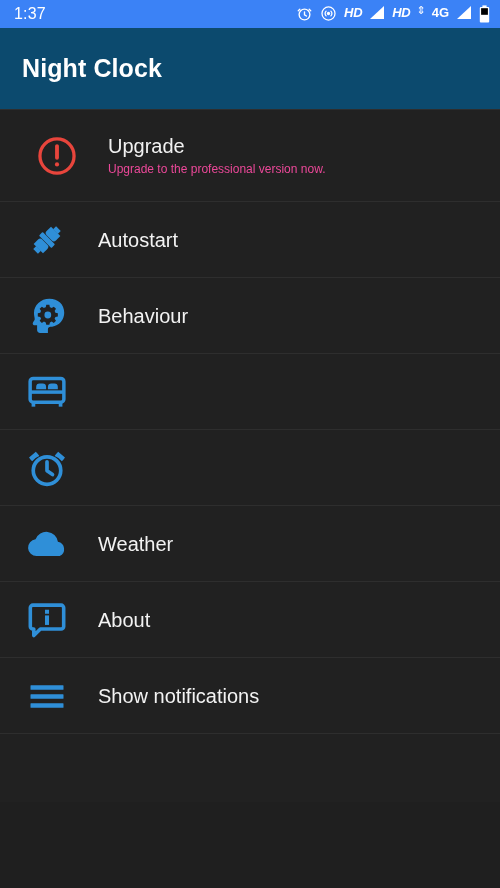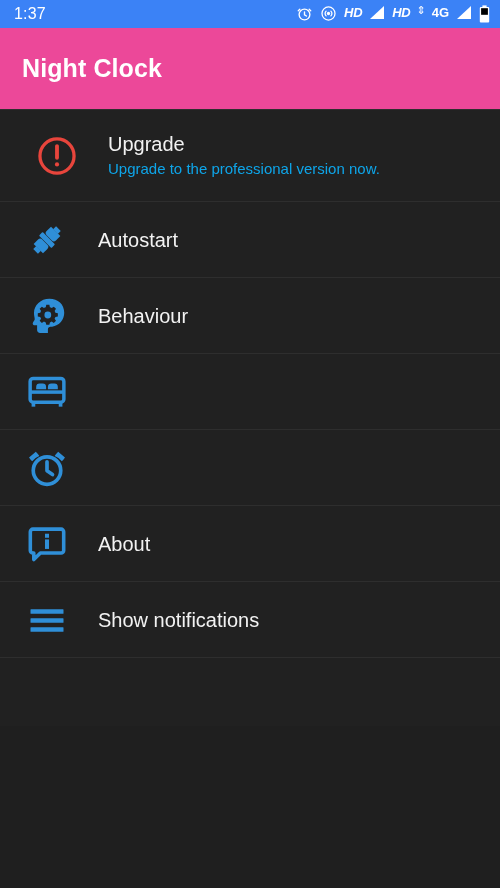--- a/index.html
+++ b/index.html
@@ -54,21 +54,21 @@
   .updown {
     font-size: 11px;
     line-height: 1;
     color: #ffffff;
     margin: 0 -1px;
   }
 
   
   .appbar {
     height: 82px;
-    background: #ec4899;
+    background: #0c4a6e;
     display: flex;
     align-items: center;
     padding: 0 22px;
     border-bottom: 1px solid #2e2e2e;
   }
   .appbar-title {
     color: #ffffff;
     font-size: 25px;
     font-weight: bold;
     letter-spacing: 0.1px;
@@ -100,22 +100,22 @@
     justify-content: center;
     padding-left: 22px;
   }
   .row-title {
     color: #f2f2f2;
     font-size: 20px;
     font-weight: 400;
     line-height: 1.2;
   }
   .row-sub {
-    color: #0ea5e9;
-    font-size: 15px;
+    color: #ec4899;
+    font-size: 12px;
     font-weight: 400;
     line-height: 1.35;
     margin-top: 3px;
   }
   .filler {
     height: 68px;
     background: #212121;
   }
   .bottom-space {
     background: #1f1f1f;
@@ -246,20 +246,30 @@
     <span class="row-icon">
       <svg width="44" height="44" viewBox="0 0 24 24">
         <path d="M2.2 6.3 5.9 3.1c.9.9 1.5 1.6 1.9 2.4A9.6 9.6 0 0 0 3.9 8.3c-.7-.6-1.2-1.2-1.7-2z" fill="#2f8fd8"></path>
         <path d="M21.8 6.3 18.1 3.1c-.9.9-1.5 1.6-1.9 2.4a9.6 9.6 0 0 1 3.9 2.8c.7-.6 1.2-1.2 1.7-2z" fill="#2f8fd8"></path>
         <circle cx="12" cy="13.4" r="7.5" fill="none" stroke="#2f8fd8" stroke-width="2"></circle>
         <path d="M12 8.6v4.9l3 2.1" fill="none" stroke="#2f8fd8" stroke-width="2" stroke-linecap="round" stroke-linejoin="round"></path>
       </svg>
     </span>
   </div>
 
+  <div class="row">
+    <span class="row-icon">
+      <svg width="44" height="44" viewBox="0 0 24 24">
+        <path d="M18.9 18.6H6.3a4.6 4.6 0 0 1-.55-9.17 6.35 6.35 0 0 1 12.2 1.3 4.16 4.16 0 0 1 .95 7.87z" fill="#2f8fd8"></path>
+      </svg>
+    </span>
+    <div class="row-text">
+      <span class="row-title">Weather</span>
+    </div>
+  </div>
 
   <div class="row">
     <span class="row-icon">
       <svg width="44" height="44" viewBox="0 0 24 24">
         <path d="M4.3 3.9h15.4a1.4 1.4 0 0 1 1.4 1.4v10.2a1.4 1.4 0 0 1-1.4 1.4H8.4l-3.6 3.6v-3.6h-.5a1.4 1.4 0 0 1-1.4-1.4V5.3a1.4 1.4 0 0 1 1.4-1.4z" fill="none" stroke="#2f8fd8" stroke-width="1.95" stroke-linejoin="round"></path>
         <rect x="10.9" y="6.4" width="2.2" height="2.2" fill="#2f8fd8"></rect>
         <rect x="10.9" y="9.5" width="2.2" height="5.2" fill="#2f8fd8"></rect>
       </svg>
     </span>
     <div class="row-text">

